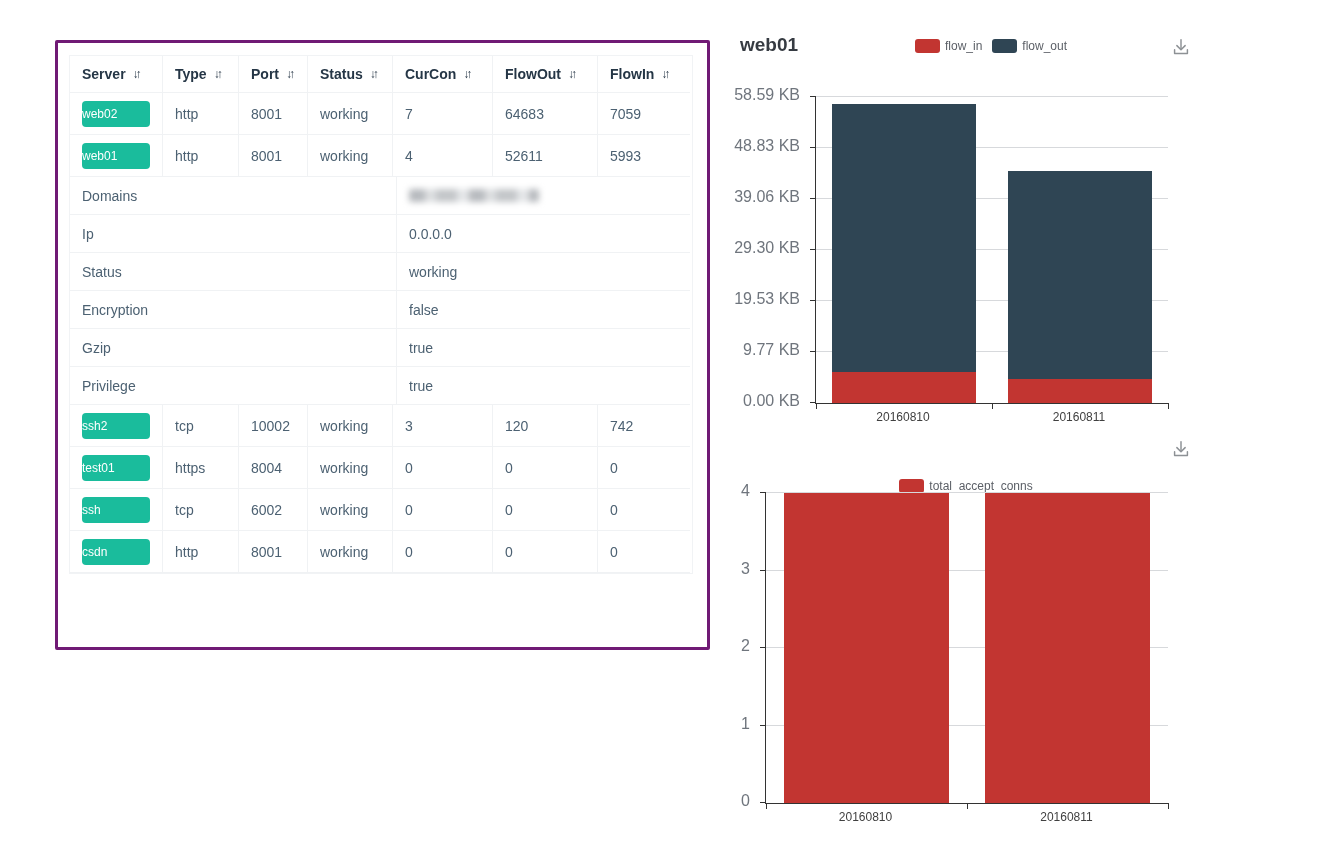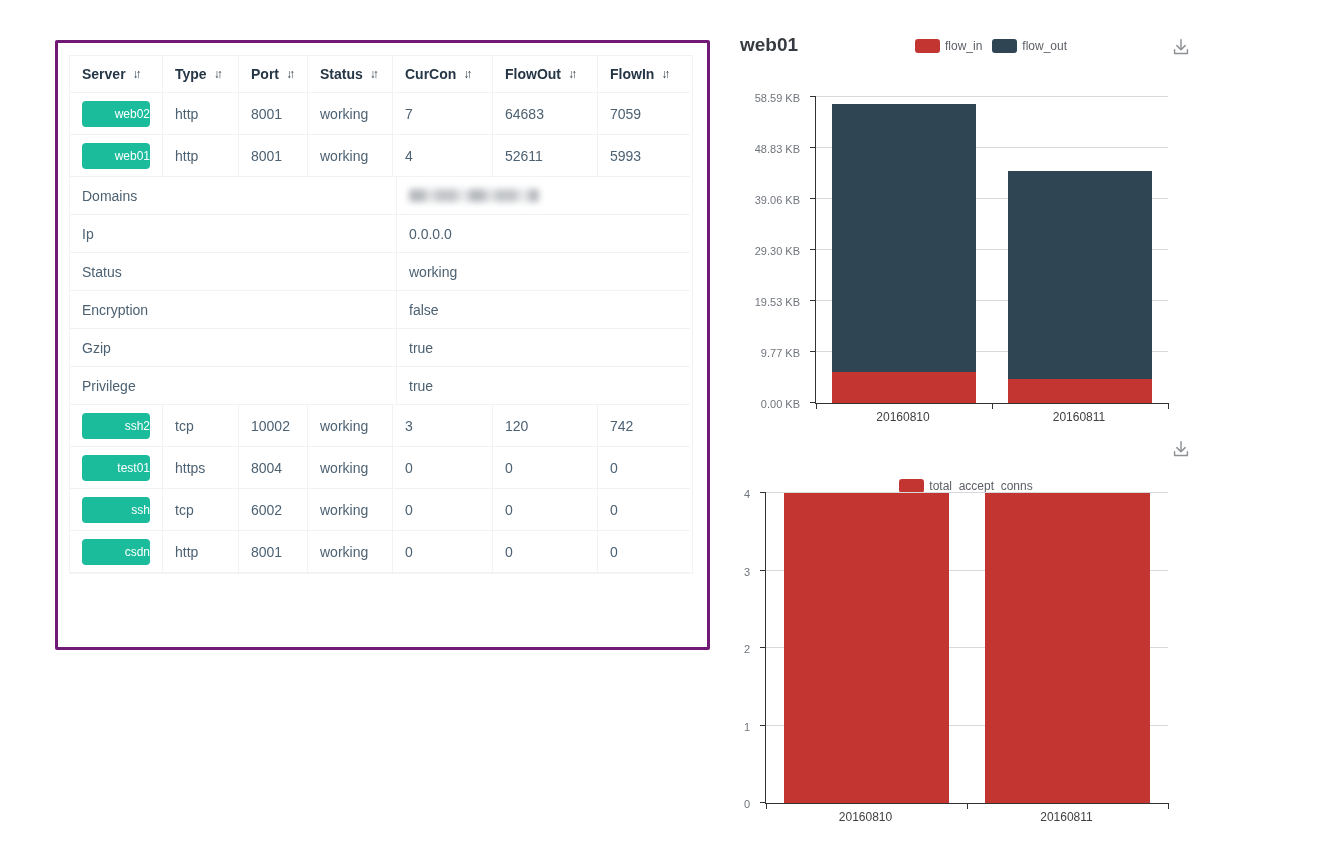--- a/index.html
+++ b/index.html
@@ -26,21 +26,21 @@
   .kv-grid .cell:nth-child(2n){border-right:none;}
   .hcell{height:37px;font-weight:700;color:#253646;}
   .scell{height:42px;}
   .kcell{height:38px;}
   .khead{font-weight:700;color:#253646;}
   .sort-icon{
     font-size:12px;font-weight:700;color:#2b3a4a;margin-left:7px;
     letter-spacing:-3px;padding-right:3px;line-height:1;
   }
   .badge{
-    display:inline-block;width:72px;line-height:26px;text-align:right;
+    display:inline-block;width:72px;line-height:26px;text-align:left;
     background:#1abc9c;color:#fff;font-size:12px;border-radius:4px;cursor:pointer;
   }
   .badge-cell{justify-content:center;}
   .blur-bar{
     width:130px;height:13px;border-radius:2px;filter:blur(3px);
     background:repeating-linear-gradient(90deg,#b7babe 0 16px,#dcdee0 16px 27px,#c3c6c9 27px 48px,#e4e6e8 48px 60px);
   }
   
   .chart-title{position:absolute;left:740px;top:34px;font-size:19px;font-weight:700;color:#363b42;}
   .legend{position:absolute;display:flex;justify-content:center;align-items:center;gap:10px;}
@@ -48,21 +48,21 @@
   .legend-swatch{width:25px;height:14px;border-radius:3px;margin-right:5px;}
   .legend-label{font-size:12px;color:#5b5f66;}
   .dl-btn{position:absolute;width:22px;height:22px;cursor:pointer;}
   .plot{position:absolute;border-left:1px solid #333;border-bottom:1px solid #333;}
   .gridline{position:absolute;left:0;right:0;height:1px;background:#d7d9dc;}
   .ytick{position:absolute;left:-6px;width:6px;height:1px;background:#333;}
   .xtick{position:absolute;bottom:-6px;width:1px;height:6px;background:#333;}
   .ylabels{position:absolute;}
   .ylabel{
     position:absolute;right:8px;transform:translateY(7px);
-    font-size:11px;color:#6f757d;white-space:nowrap;
+    font-size:16px;color:#6f757d;white-space:nowrap;
   }
   .bar-col{position:absolute;top:0;bottom:0;}
   .bar-seg{position:absolute;left:9%;width:82%;}
   .xlabels{position:absolute;}
   .xlabel{
     position:absolute;top:0;text-align:center;transform:translateX(-50%);
     font-size:12px;color:#404040;white-space:nowrap;
   }
 </style>
 </head>

